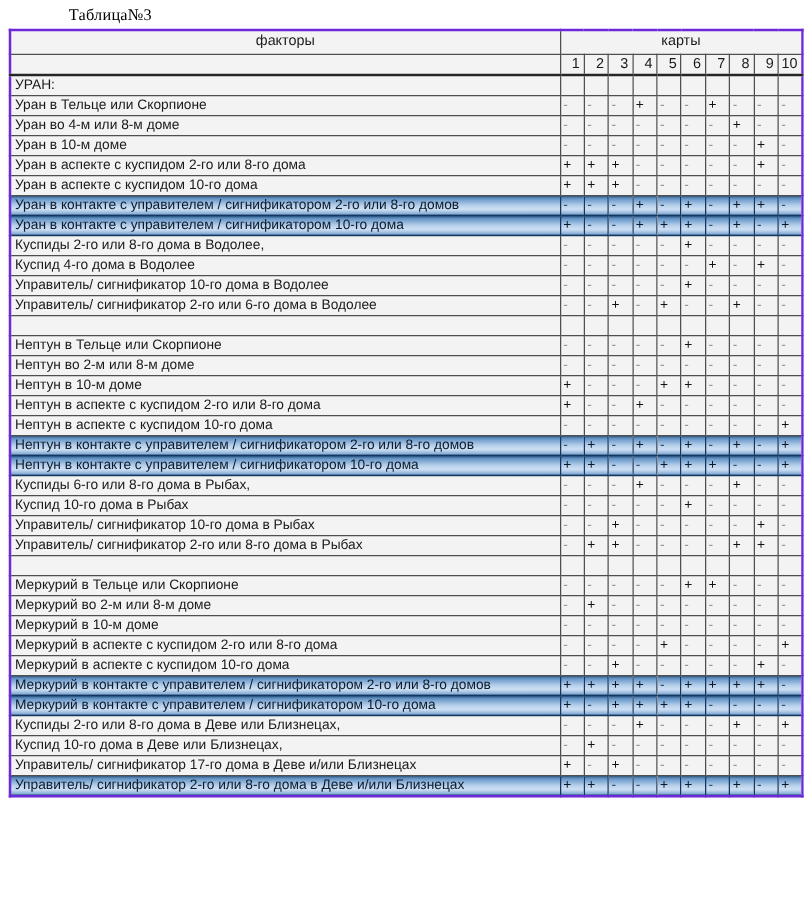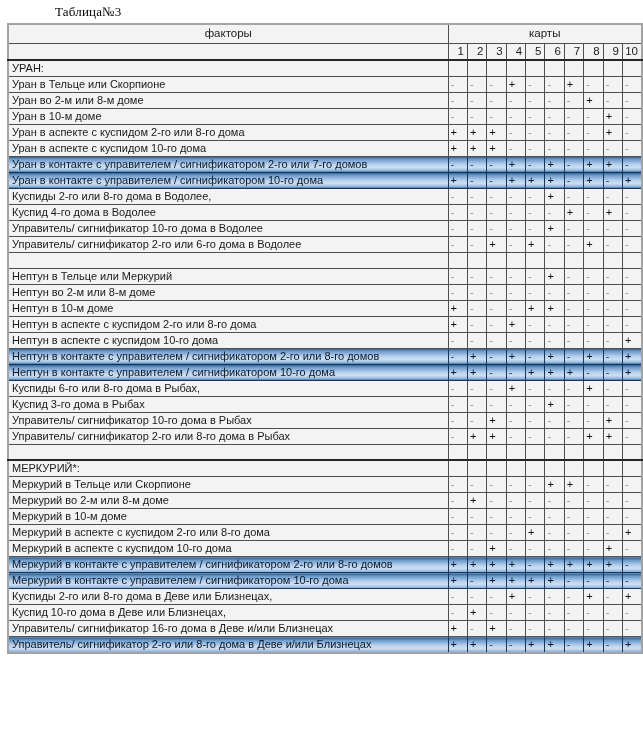--- a/index.html
+++ b/index.html
@@ -15,21 +15,21 @@
     font-size: 13px;
     color: #000;
     margin: 4px 0 3px 55px;
     letter-spacing: 0.2px;
   }
   table.grid {
     border-collapse: collapse;
     table-layout: fixed;
     width: 634px;
     margin-left: 7px;
-    border: 2px solid #a3a3a3;
+    border: 2px solid #6d28d9;
   }
   col.factor-col { width: 440px; }
   col.val-col { width: 19.4px; }
   th, td {
     border: 1px solid #4f4f4f;
     height: 16px;
     padding: 0;
     font-size: 11px;
     font-weight: normal;
     color: #1a1a1a;
@@ -120,21 +120,21 @@
           <td class="val"><span class="minus">-</span></td>
           <td class="val"><span class="plus">+</span></td>
           <td class="val"><span class="minus">-</span></td>
           <td class="val"><span class="minus">-</span></td>
           <td class="val"><span class="plus">+</span></td>
           <td class="val"><span class="minus">-</span></td>
           <td class="val"><span class="minus">-</span></td>
           <td class="val"><span class="minus">-</span></td>
         </tr>
         <tr>
-          <td class="label">Уран во 2-м или 8-м доме</td>
+          <td class="label">Уран во 4-м или 8-м доме</td>
           <td class="val"><span class="minus">-</span></td>
           <td class="val"><span class="minus">-</span></td>
           <td class="val"><span class="minus">-</span></td>
           <td class="val"><span class="minus">-</span></td>
           <td class="val"><span class="minus">-</span></td>
           <td class="val"><span class="minus">-</span></td>
           <td class="val"><span class="minus">-</span></td>
           <td class="val"><span class="plus">+</span></td>
           <td class="val"><span class="minus">-</span></td>
           <td class="val"><span class="minus">-</span></td>
@@ -172,21 +172,21 @@
           <td class="val"><span class="plus">+</span></td>
           <td class="val"><span class="minus">-</span></td>
           <td class="val"><span class="minus">-</span></td>
           <td class="val"><span class="minus">-</span></td>
           <td class="val"><span class="minus">-</span></td>
           <td class="val"><span class="minus">-</span></td>
           <td class="val"><span class="minus">-</span></td>
           <td class="val"><span class="minus">-</span></td>
         </tr>
         <tr class="highlight">
-          <td class="label">Уран в контакте с управителем / сигнификатором 2-го или 7-го домов</td>
+          <td class="label">Уран в контакте с управителем / сигнификатором 2-го или 8-го домов</td>
           <td class="val"><span class="minus">-</span></td>
           <td class="val"><span class="minus">-</span></td>
           <td class="val"><span class="minus">-</span></td>
           <td class="val"><span class="plus">+</span></td>
           <td class="val"><span class="minus">-</span></td>
           <td class="val"><span class="plus">+</span></td>
           <td class="val"><span class="minus">-</span></td>
           <td class="val"><span class="plus">+</span></td>
           <td class="val"><span class="plus">+</span></td>
           <td class="val"><span class="minus">-</span></td>
@@ -263,21 +263,21 @@
           <td class="val"></td>
           <td class="val"></td>
           <td class="val"></td>
           <td class="val"></td>
           <td class="val"></td>
           <td class="val"></td>
           <td class="val"></td>
           <td class="val"></td>
         </tr>
         <tr>
-          <td class="label">Нептун в Тельце или Меркурий</td>
+          <td class="label">Нептун в Тельце или Скорпионе</td>
           <td class="val"><span class="minus">-</span></td>
           <td class="val"><span class="minus">-</span></td>
           <td class="val"><span class="minus">-</span></td>
           <td class="val"><span class="minus">-</span></td>
           <td class="val"><span class="minus">-</span></td>
           <td class="val"><span class="plus">+</span></td>
           <td class="val"><span class="minus">-</span></td>
           <td class="val"><span class="minus">-</span></td>
           <td class="val"><span class="minus">-</span></td>
           <td class="val"><span class="minus">-</span></td>
@@ -367,21 +367,21 @@
           <td class="val"><span class="minus">-</span></td>
           <td class="val"><span class="plus">+</span></td>
           <td class="val"><span class="minus">-</span></td>
           <td class="val"><span class="minus">-</span></td>
           <td class="val"><span class="minus">-</span></td>
           <td class="val"><span class="plus">+</span></td>
           <td class="val"><span class="minus">-</span></td>
           <td class="val"><span class="minus">-</span></td>
         </tr>
         <tr>
-          <td class="label">Куспид 3-го дома в Рыбах</td>
+          <td class="label">Куспид 10-го дома в Рыбах</td>
           <td class="val"><span class="minus">-</span></td>
           <td class="val"><span class="minus">-</span></td>
           <td class="val"><span class="minus">-</span></td>
           <td class="val"><span class="minus">-</span></td>
           <td class="val"><span class="minus">-</span></td>
           <td class="val"><span class="plus">+</span></td>
           <td class="val"><span class="minus">-</span></td>
           <td class="val"><span class="minus">-</span></td>
           <td class="val"><span class="minus">-</span></td>
           <td class="val"><span class="minus">-</span></td>
@@ -418,33 +418,20 @@
           <td class="val"></td>
           <td class="val"></td>
           <td class="val"></td>
           <td class="val"></td>
           <td class="val"></td>
           <td class="val"></td>
           <td class="val"></td>
           <td class="val"></td>
           <td class="val"></td>
         </tr>
-        <tr class="section-head">
-          <td class="label">МЕРКУРИЙ*:</td>
-          <td class="val"></td>
-          <td class="val"></td>
-          <td class="val"></td>
-          <td class="val"></td>
-          <td class="val"></td>
-          <td class="val"></td>
-          <td class="val"></td>
-          <td class="val"></td>
-          <td class="val"></td>
-          <td class="val"></td>
-        </tr>
         <tr>
           <td class="label">Меркурий в Тельце или Скорпионе</td>
           <td class="val"><span class="minus">-</span></td>
           <td class="val"><span class="minus">-</span></td>
           <td class="val"><span class="minus">-</span></td>
           <td class="val"><span class="minus">-</span></td>
           <td class="val"><span class="minus">-</span></td>
           <td class="val"><span class="plus">+</span></td>
           <td class="val"><span class="plus">+</span></td>
           <td class="val"><span class="minus">-</span></td>
@@ -549,21 +536,21 @@
           <td class="val"><span class="minus">-</span></td>
           <td class="val"><span class="minus">-</span></td>
           <td class="val"><span class="minus">-</span></td>
           <td class="val"><span class="minus">-</span></td>
           <td class="val"><span class="minus">-</span></td>
           <td class="val"><span class="minus">-</span></td>
           <td class="val"><span class="minus">-</span></td>
           <td class="val"><span class="minus">-</span></td>
         </tr>
         <tr>
-          <td class="label">Управитель/ сигнификатор 16-го дома в Деве и/или Близнецах</td>
+          <td class="label">Управитель/ сигнификатор 17-го дома в Деве и/или Близнецах</td>
           <td class="val"><span class="plus">+</span></td>
           <td class="val"><span class="minus">-</span></td>
           <td class="val"><span class="plus">+</span></td>
           <td class="val"><span class="minus">-</span></td>
           <td class="val"><span class="minus">-</span></td>
           <td class="val"><span class="minus">-</span></td>
           <td class="val"><span class="minus">-</span></td>
           <td class="val"><span class="minus">-</span></td>
           <td class="val"><span class="minus">-</span></td>
           <td class="val"><span class="minus">-</span></td>

